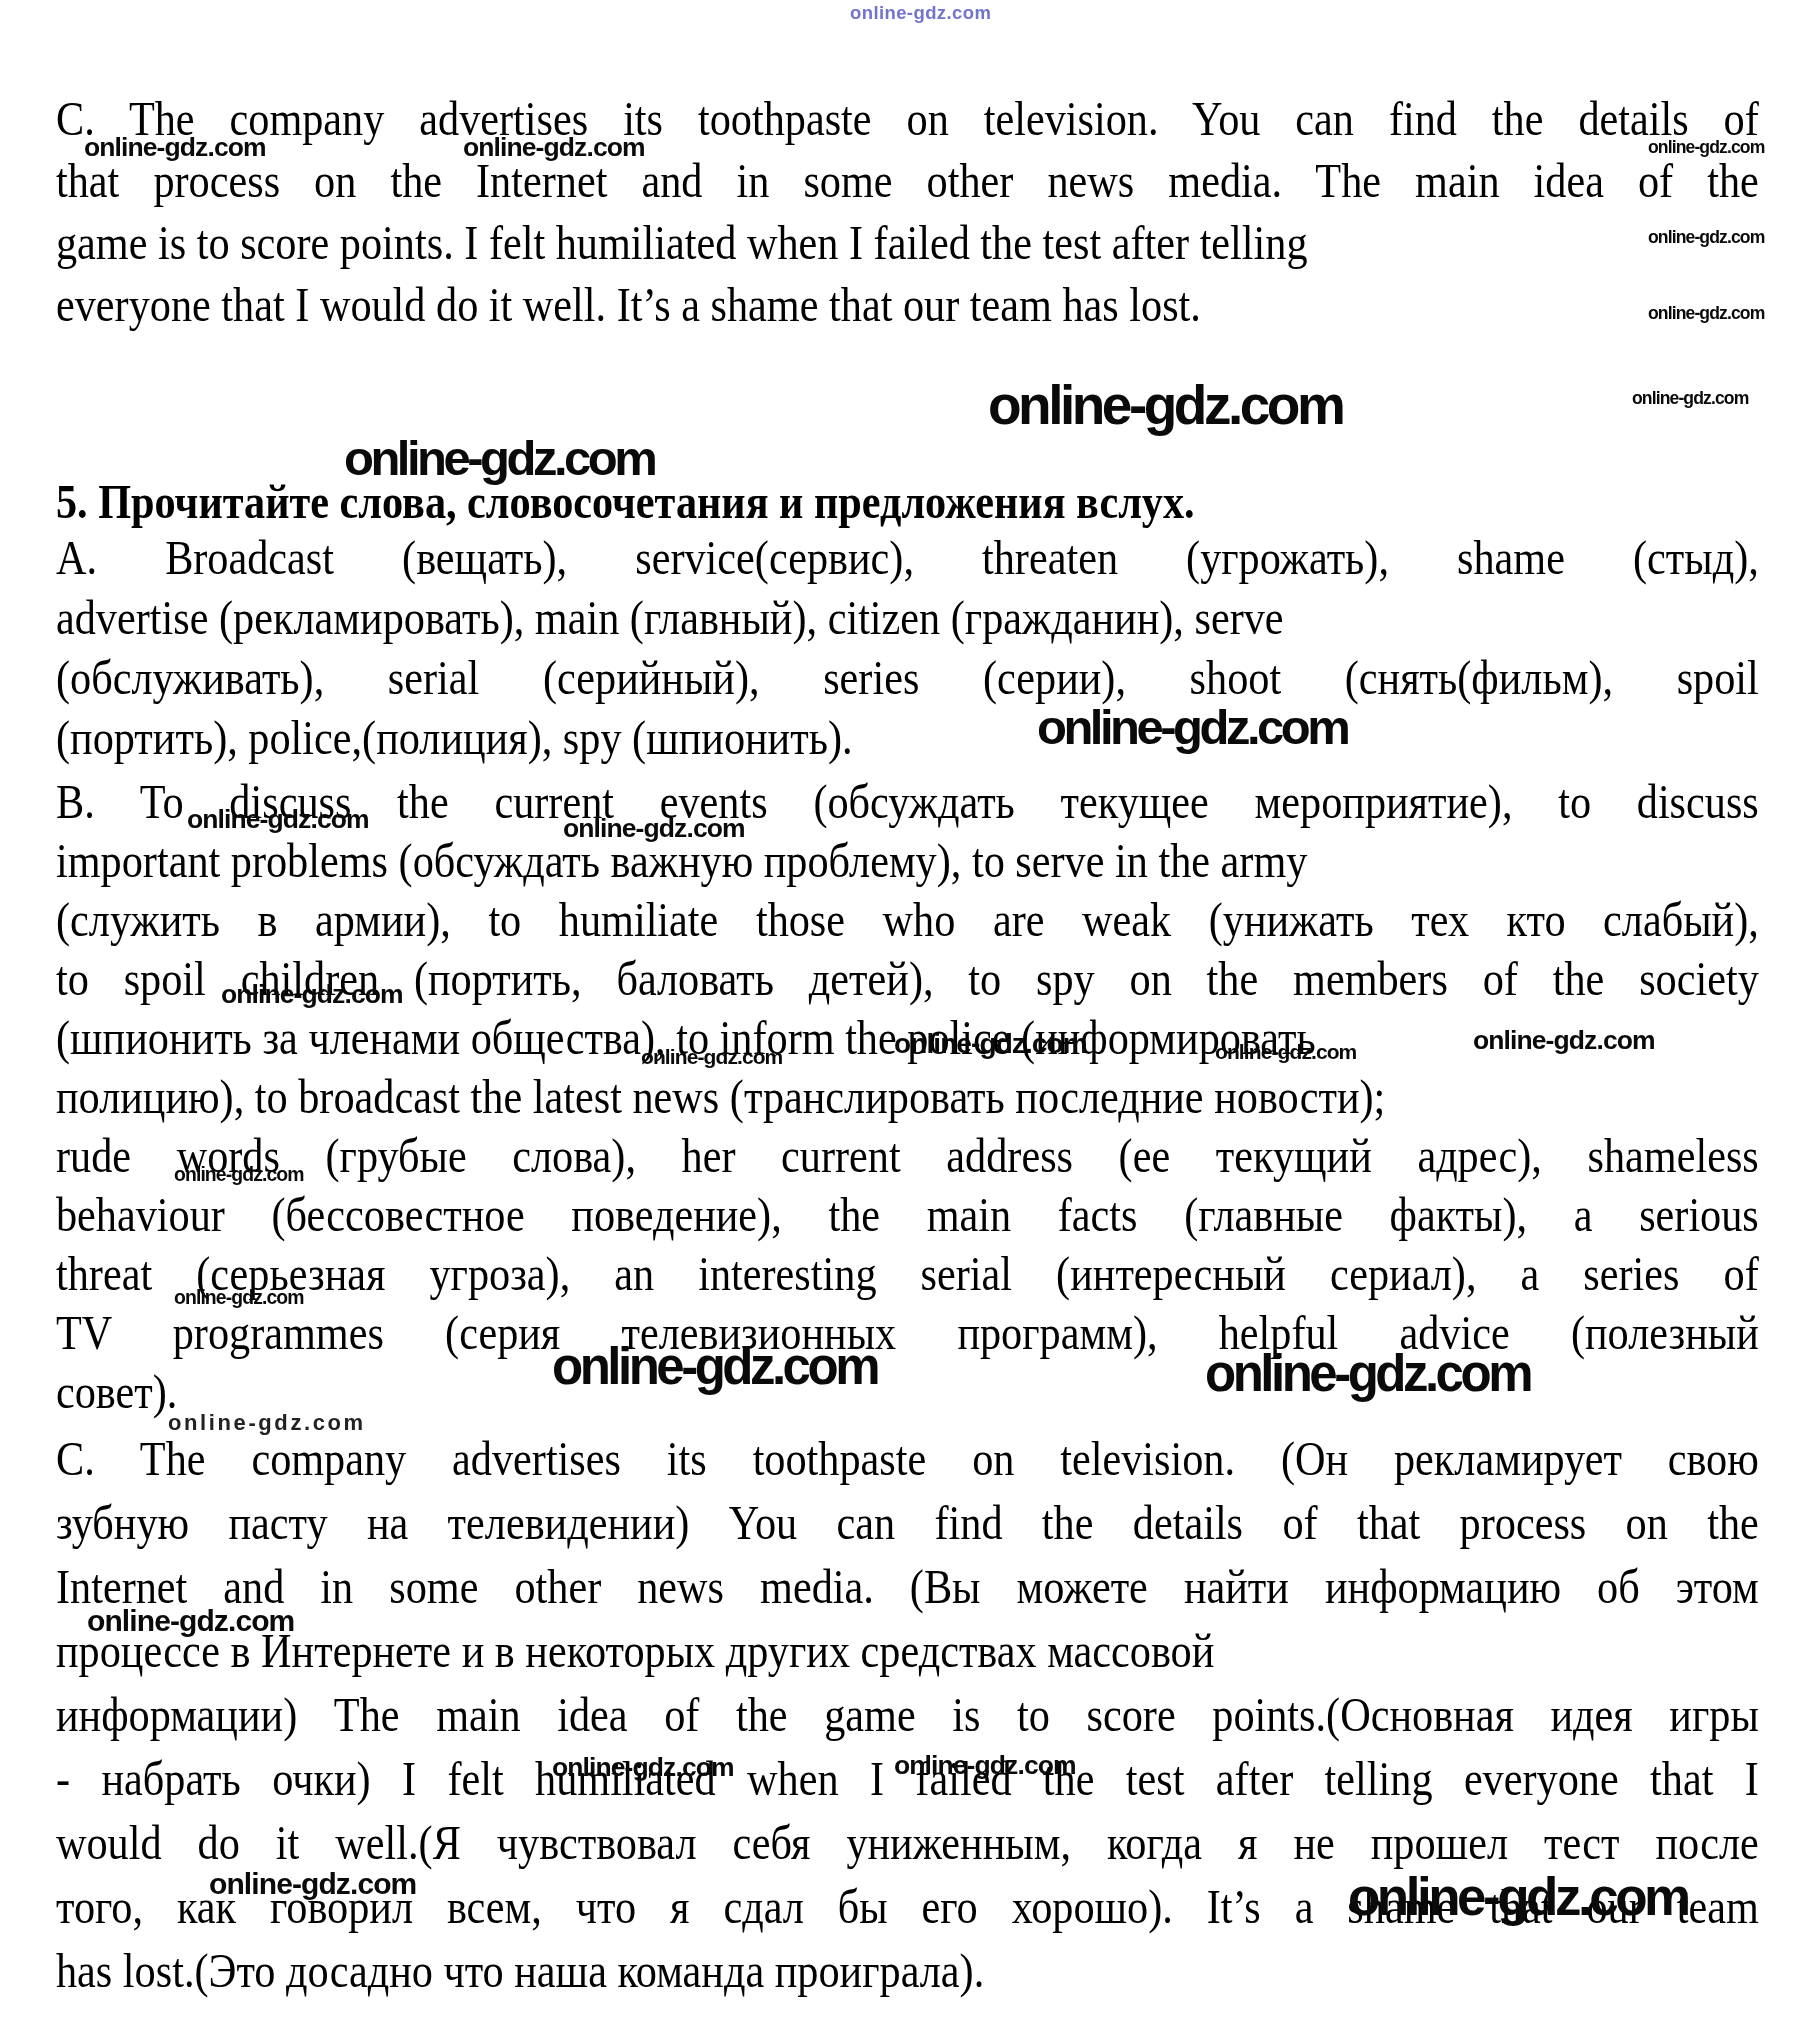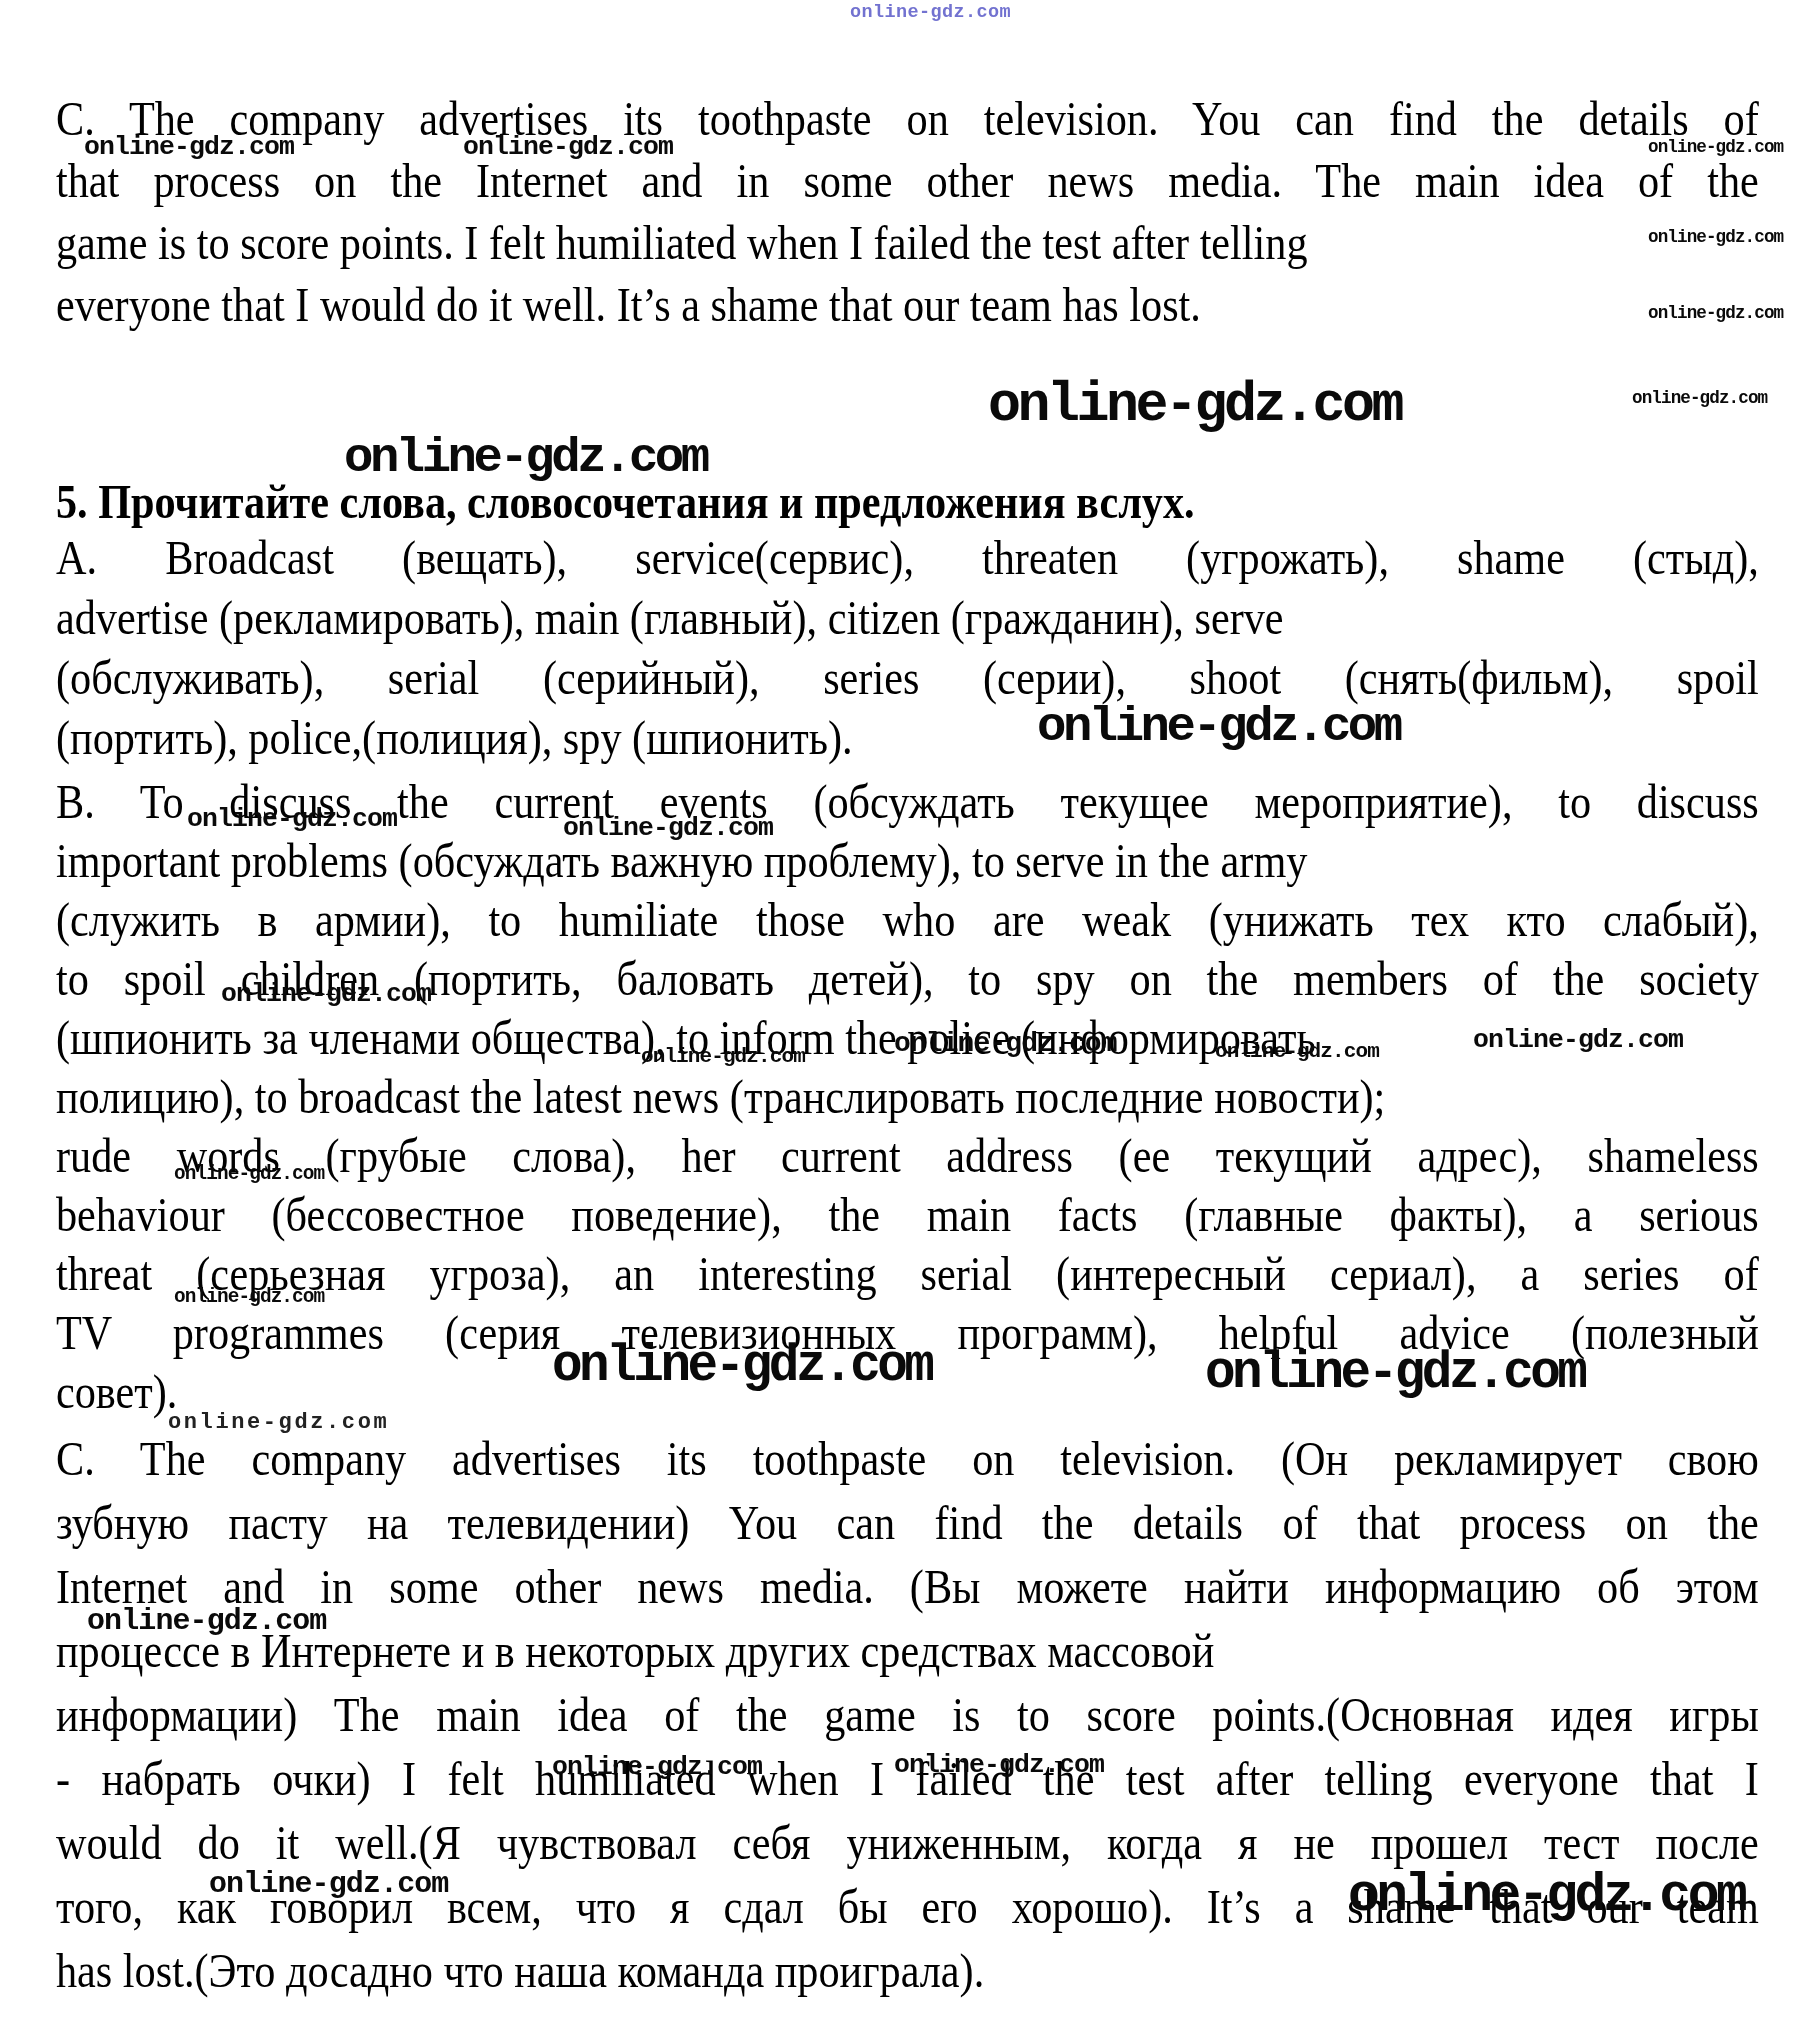--- a/index.html
+++ b/index.html
@@ -35,21 +35,21 @@
     text-align-last: justify;
   }
   .heading {
     font-weight: bold;
     width: 1588px;
     line-height: 62px;
   }
   
   .wm {
     position: absolute;
-    font-family: Liberation Mono, monospace;
+    font-family: Liberation Sans, sans-serif;
     font-weight: bold;
     color: #0a0a0a;
     white-space: nowrap;
     line-height: 1;
     letter-spacing: -0.9px;
   }
   .wm.big { letter-spacing: -3.5px; }
   .wm.spaced {
     font-weight: 600;
     letter-spacing: 2.6px;

